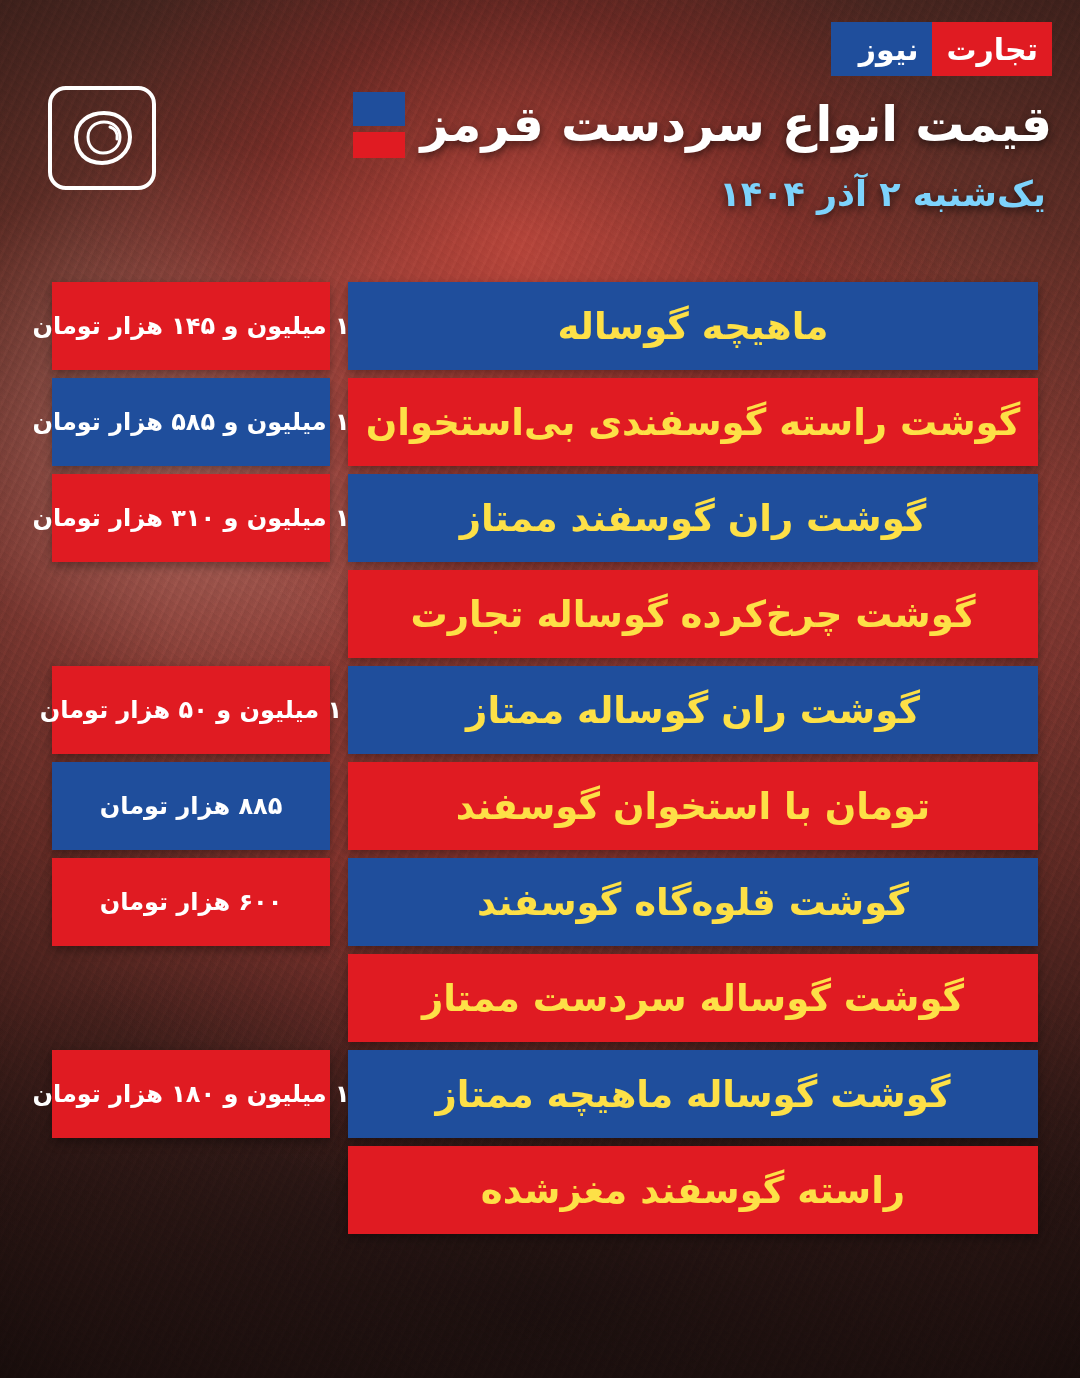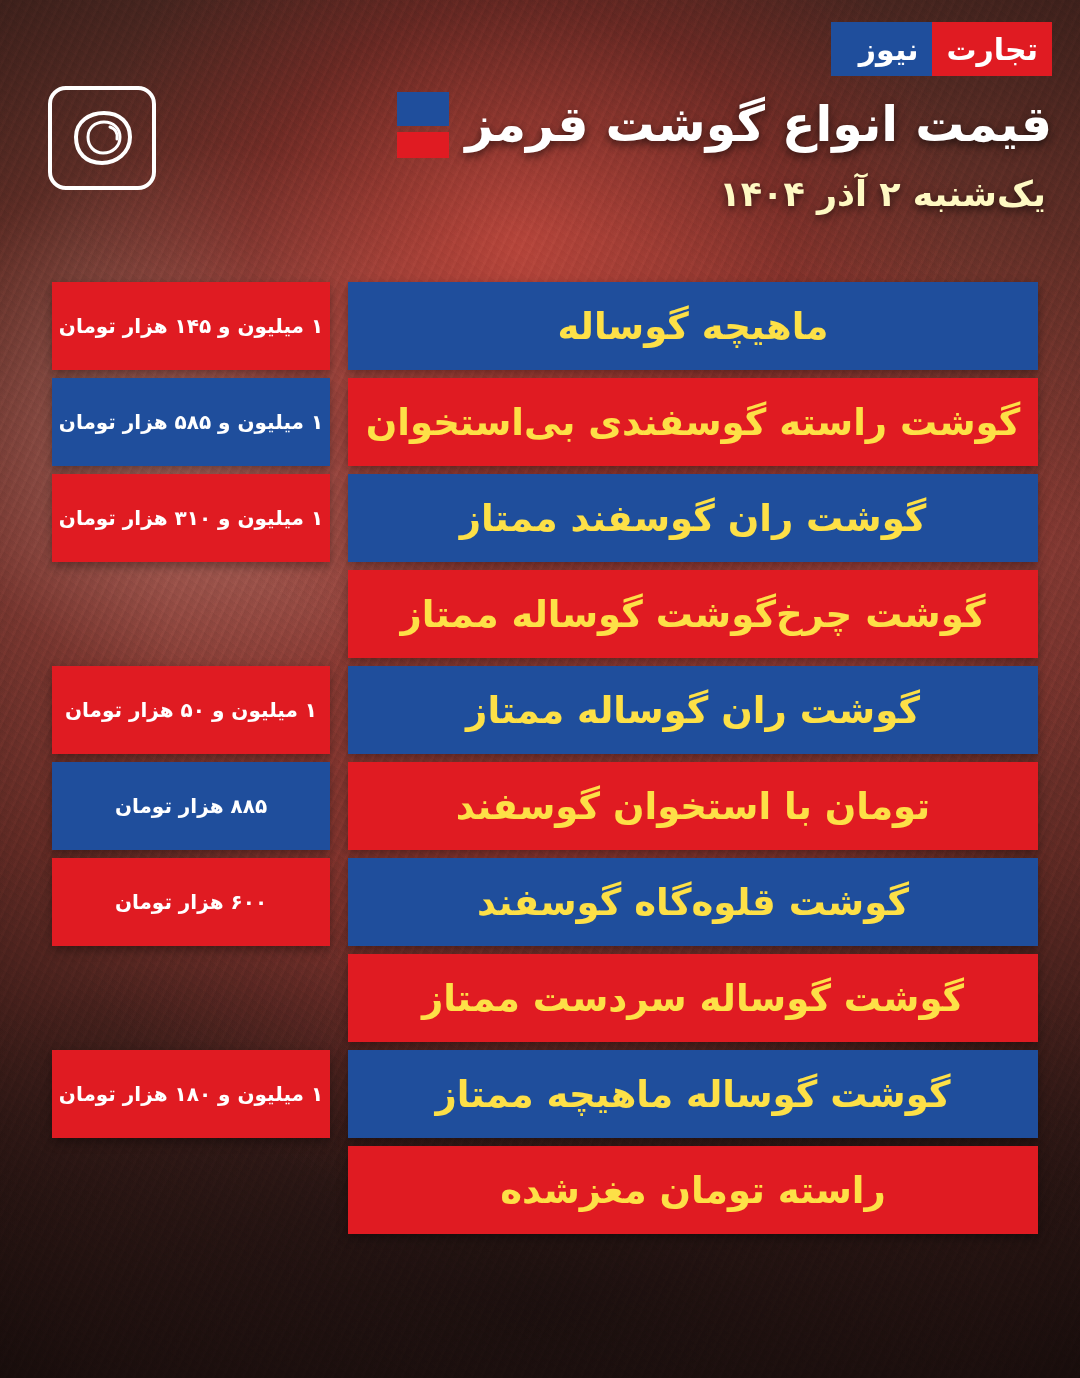--- a/index.html
+++ b/index.html
@@ -84,21 +84,21 @@
     line-height: 1.15;
     text-shadow: 0 3px 10px rgba(0,0,0,0.6);
     white-space: nowrap;
   }
   .flagmark { width: 52px; display: flex; flex-direction: column; gap: 6px; }
   .flagmark .fm-blue { height: 34px; background: #1f4e9c; }
   .flagmark .fm-red { height: 26px; background: #e01b22; }
 
   .subtitle {
     margin-top: 16px;
-    color: #fef9c3;
+    color: #7dd3fc;
     font-size: 35px;
     font-weight: bold;
     text-align: right;
     padding-right: 6px;
     text-shadow: 0 3px 10px rgba(0,0,0,0.6);
     white-space: nowrap;
   }
 
   
   .icon-badge {
@@ -146,21 +146,21 @@
     box-shadow: 0 4px 10px rgba(0,0,0,0.35);
   }
   .price-cell {
     width: 278px;
     margin-left: 48px;
     margin-right: 18px;
     display: flex;
     align-items: center;
     justify-content: center;
     color: #ffffff;
-    font-size: 20px;
+    font-size: 24px;
     font-weight: bold;
     white-space: nowrap;
     box-shadow: 0 4px 10px rgba(0,0,0,0.35);
   }
   .blue { background: #1f4e9c; }
   .red  { background: #e01b22; }
 </style>
 </head>
 <body>
 
@@ -177,21 +177,21 @@
   <div class="icon-badge">
     <svg width="72" height="62" viewBox="0 0 72 62" aria-hidden="true">
       <path d="M10 30 C10 14 24 6 38 6 C54 6 64 16 64 30 C64 46 50 56 36 56 C20 56 10 46 10 30 Z" fill="none" stroke="#ffffff" stroke-width="4"></path>
       <path d="M22 30 C22 21 29 15 38 15 C48 15 54 22 54 30 C54 39 47 46 37 46 C28 46 22 39 22 30 Z" fill="none" stroke="#ffffff" stroke-width="3"></path>
       <path d="M44 20 C50 22 52 27 51 32" fill="none" stroke="#ffffff" stroke-width="3" stroke-linecap="round"></path>
     </svg>
   </div>
 
   <div class="headline-wrap">
     <div class="headline-row">
-      <div class="title">قیمت انواع گوشت قرمز</div>
+      <div class="title">قیمت انواع سردست قرمز</div>
       <div class="flagmark">
         <div class="fm-blue"></div>
         <div class="fm-red"></div>
       </div>
     </div>
     <div class="subtitle">یک‌شنبه ۲ آذر ۱۴۰۴</div>
   </div>
 
   <div class="rows">
 
@@ -204,21 +204,21 @@
       <div class="name-cell red">گوشت راسته گوسفندی بی‌استخوان</div>
       <div class="price-cell blue">۱ میلیون و ۵۸۵ هزار تومان</div>
     </div>
 
     <div class="row">
       <div class="name-cell blue">گوشت ران گوسفند ممتاز</div>
       <div class="price-cell red">۱ میلیون و ۳۱۰ هزار تومان</div>
     </div>
 
     <div class="row">
-      <div class="name-cell red">گوشت چرخ‌گوشت گوساله ممتاز</div>
+      <div class="name-cell red">گوشت چرخ‌کرده گوساله تجارت</div>
     </div>
 
     <div class="row">
       <div class="name-cell blue">گوشت ران گوساله ممتاز</div>
       <div class="price-cell red">۱ میلیون و ۵۰ هزار تومان</div>
     </div>
 
     <div class="row">
       <div class="name-cell red">تومان با استخوان گوسفند</div>
       <div class="price-cell blue">۸۸۵ هزار تومان</div>
@@ -232,17 +232,17 @@
     <div class="row">
       <div class="name-cell red">گوشت گوساله سردست  ممتاز</div>
     </div>
 
     <div class="row">
       <div class="name-cell blue">گوشت گوساله ماهیچه ممتاز</div>
       <div class="price-cell red">۱ میلیون و ۱۸۰ هزار تومان</div>
     </div>
 
     <div class="row">
-      <div class="name-cell red">راسته تومان مغزشده</div>
+      <div class="name-cell red">راسته گوسفند مغزشده</div>
     </div>
 
   </div>
 </div>
 
 </body></html>

